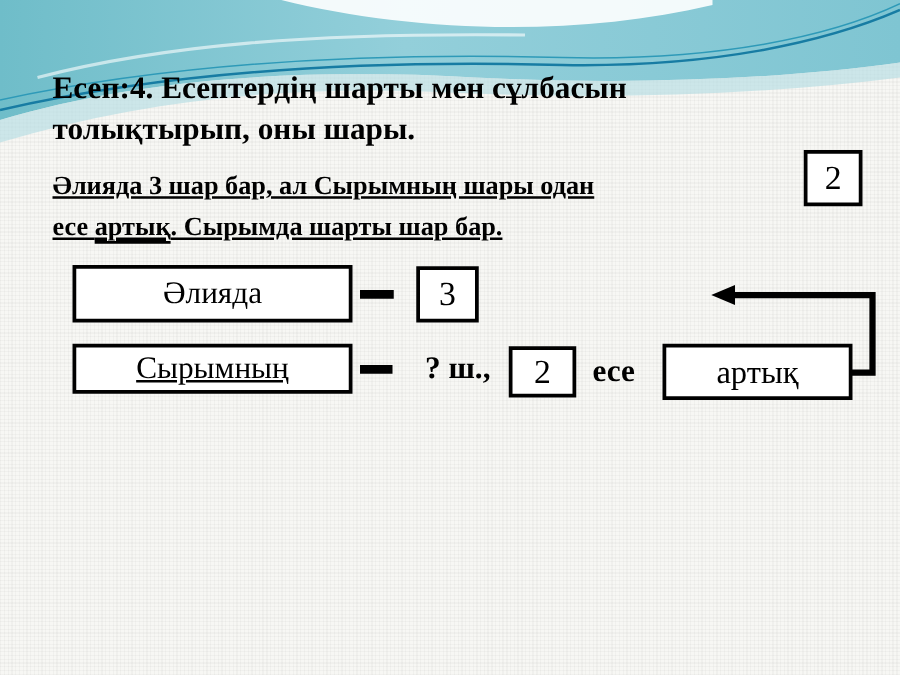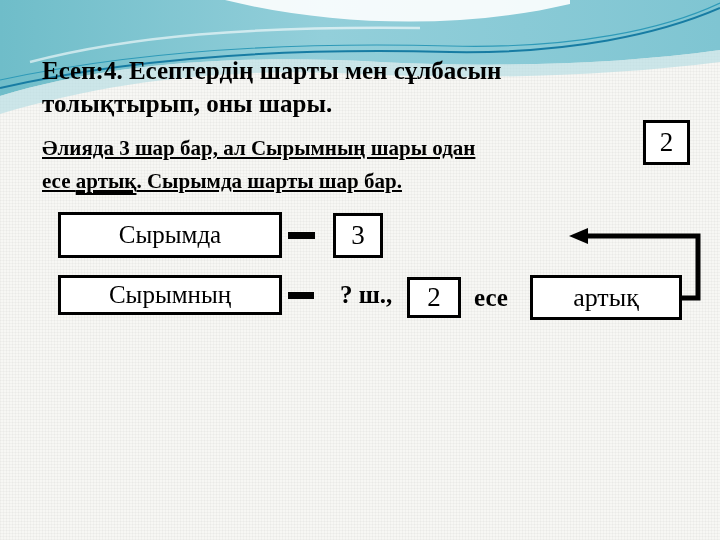--- a/index.html
+++ b/index.html
@@ -77,28 +77,28 @@
   <div class="problem">
     <div>Әлияда 3 шар бар, ал Сырымның шары одан</div>
     <div><span>есе </span><u>артық</u><span>. Сырымда шарты шар бар.</span></div>
   </div>
 
   <div class="box" style="left:643px; top:120px; width:47px; height:45px;">
     <span class="box-num">2</span>
   </div>
 
   <div class="box" style="left:58px; top:212px; width:224px; height:46px;">
-    <span class="box-label">Сырымда</span>
+    <span class="box-label">Әлияда</span>
   </div>
   <div class="dash" style="left:288px; top:232px; width:27px; height:7px;"></div>
   <div class="box" style="left:333px; top:213px; width:50px; height:45px;">
     <span class="box-num">3</span>
   </div>
 
-  <div class="box" style="left:58px; top:275px; width:224px; height:40px;">
+  <div class="box" style="left:58px; top:275px; width:224px; height:40px;text-decoration:underline;">
     <span class="box-label">Сырымның</span>
   </div>
   <div class="dash" style="left:288px; top:292px; width:26px; height:7px;"></div>
   <div class="schema-text" style="left:340px; top:280px;">? ш.,</div>
   <div class="box" style="left:407px; top:277px; width:54px; height:41px;">
     <span class="box-num">2</span>
   </div>
   <div class="schema-text" style="left:474px; top:283px;">есе</div>
   <div class="box" style="left:530px; top:275px; width:152px; height:45px;">
     <span class="box-label" style="font-size:26px;">артық</span>

